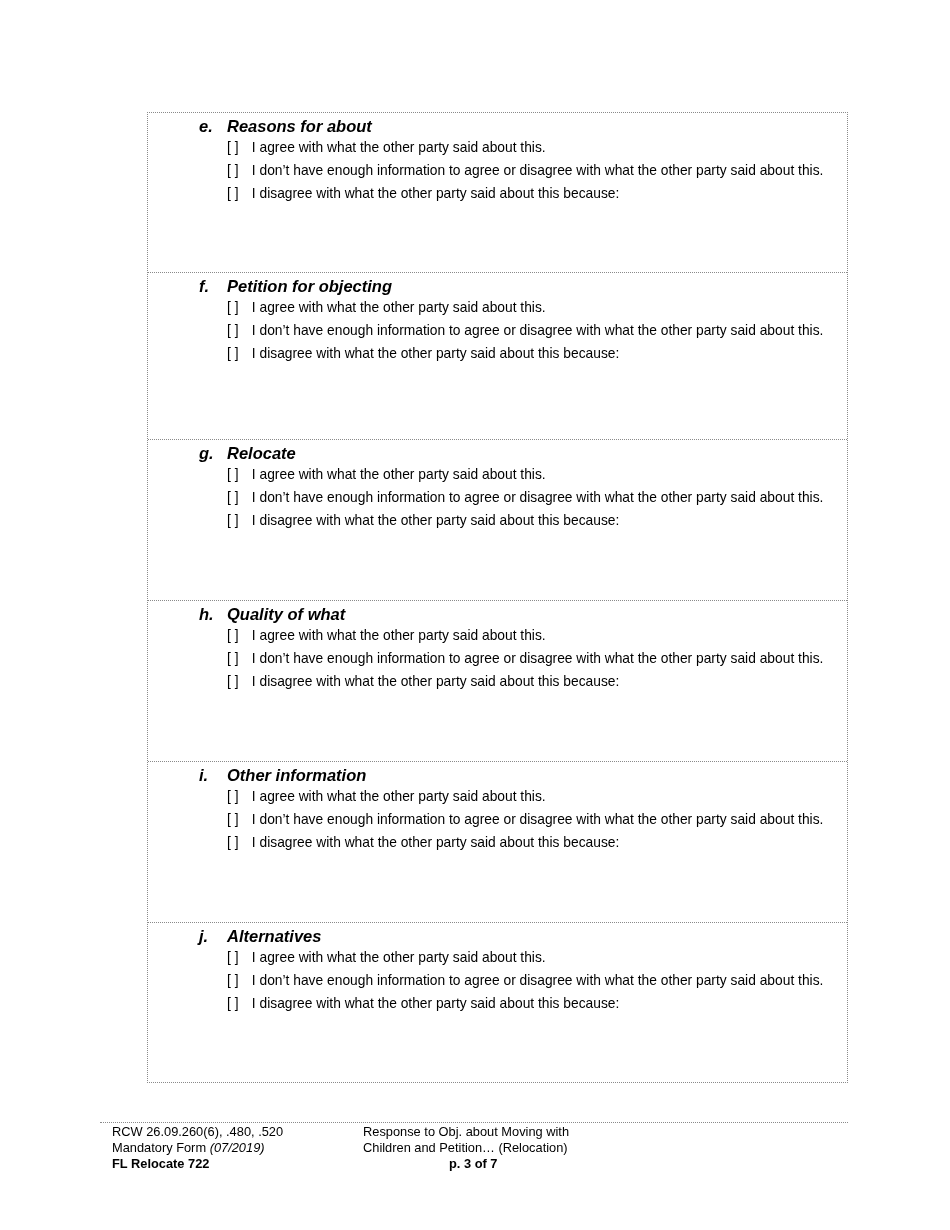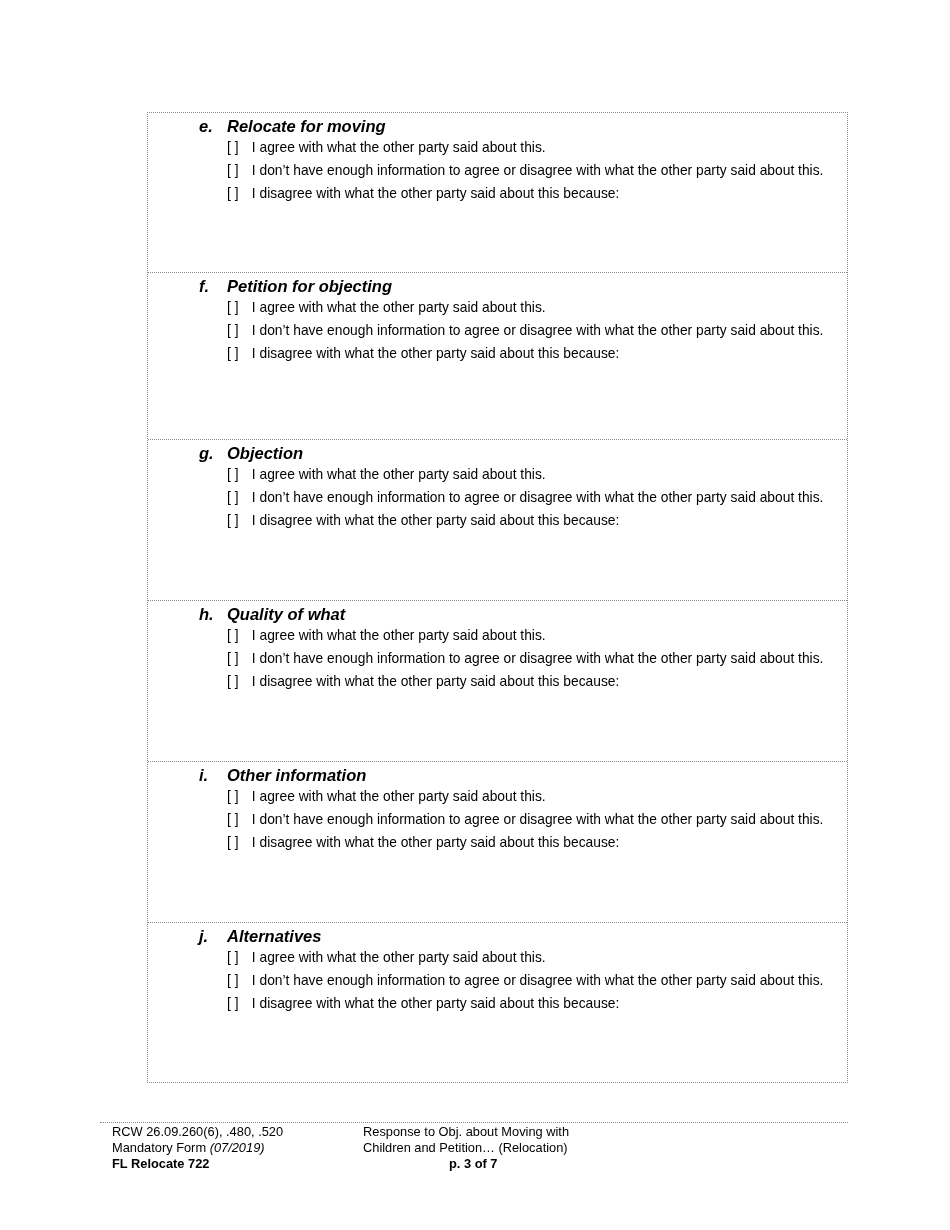--- a/index.html
+++ b/index.html
@@ -17,39 +17,39 @@
   .foot { position:absolute; font-size:13.5px; line-height:16px; white-space:nowrap; transform:scaleX(0.95); transform-origin:left center; }
 </style>
 </head>
 <body>
 
 <div class="table">
   <div id="sections">
       <div class="section" style="height: 159px;">
         <div class="sec-title">
           <span class="sec-letter">e.</span>
-          <span class="sec-name">Relocate for moving</span>
+          <span class="sec-name">Reasons for about</span>
         </div>
         <div class="opt" style="top:24px"><span class="box">[ ]</span><span>I agree with what the other party said about this.</span></div>
         <div class="opt" style="top:47px"><span class="box">[ ]</span><span>I don’t have enough information to agree or disagree with what the other party said about this.</span></div>
         <div class="opt" style="top:70px"><span class="box">[ ]</span><span>I disagree with what the other party said about this because:</span></div>
       </div>
       <div class="section" style="height: 166px;">
         <div class="sec-title">
           <span class="sec-letter">f.</span>
           <span class="sec-name">Petition for objecting</span>
         </div>
         <div class="opt" style="top:24px"><span class="box">[ ]</span><span>I agree with what the other party said about this.</span></div>
         <div class="opt" style="top:47px"><span class="box">[ ]</span><span>I don’t have enough information to agree or disagree with what the other party said about this.</span></div>
         <div class="opt" style="top:70px"><span class="box">[ ]</span><span>I disagree with what the other party said about this because:</span></div>
       </div>
       <div class="section" style="height: 160px;">
         <div class="sec-title">
           <span class="sec-letter">g.</span>
-          <span class="sec-name">Objection</span>
+          <span class="sec-name">Relocate</span>
         </div>
         <div class="opt" style="top:24px"><span class="box">[ ]</span><span>I agree with what the other party said about this.</span></div>
         <div class="opt" style="top:47px"><span class="box">[ ]</span><span>I don’t have enough information to agree or disagree with what the other party said about this.</span></div>
         <div class="opt" style="top:70px"><span class="box">[ ]</span><span>I disagree with what the other party said about this because:</span></div>
       </div>
       <div class="section" style="height: 160px;">
         <div class="sec-title">
           <span class="sec-letter">h.</span>
           <span class="sec-name">Quality of what</span>
         </div>

